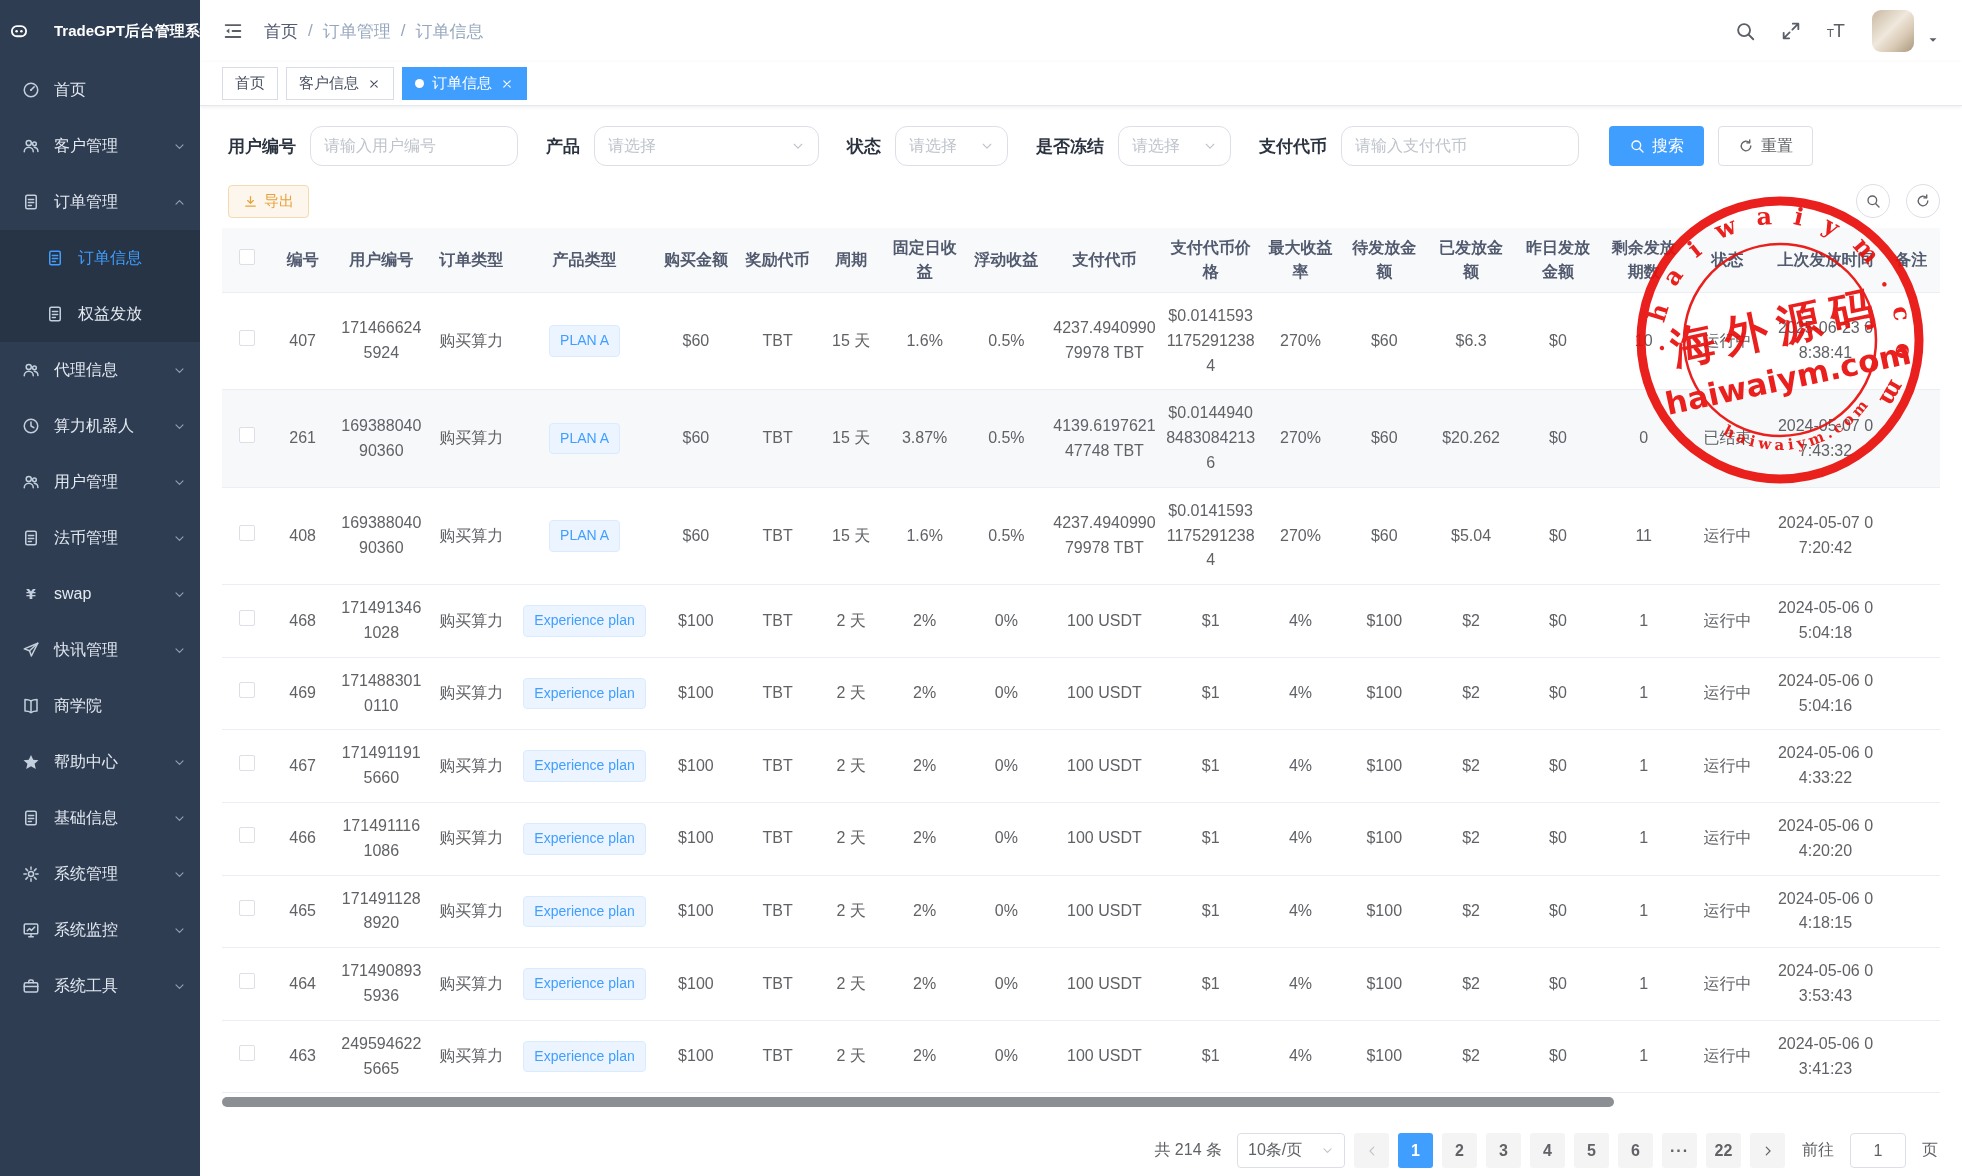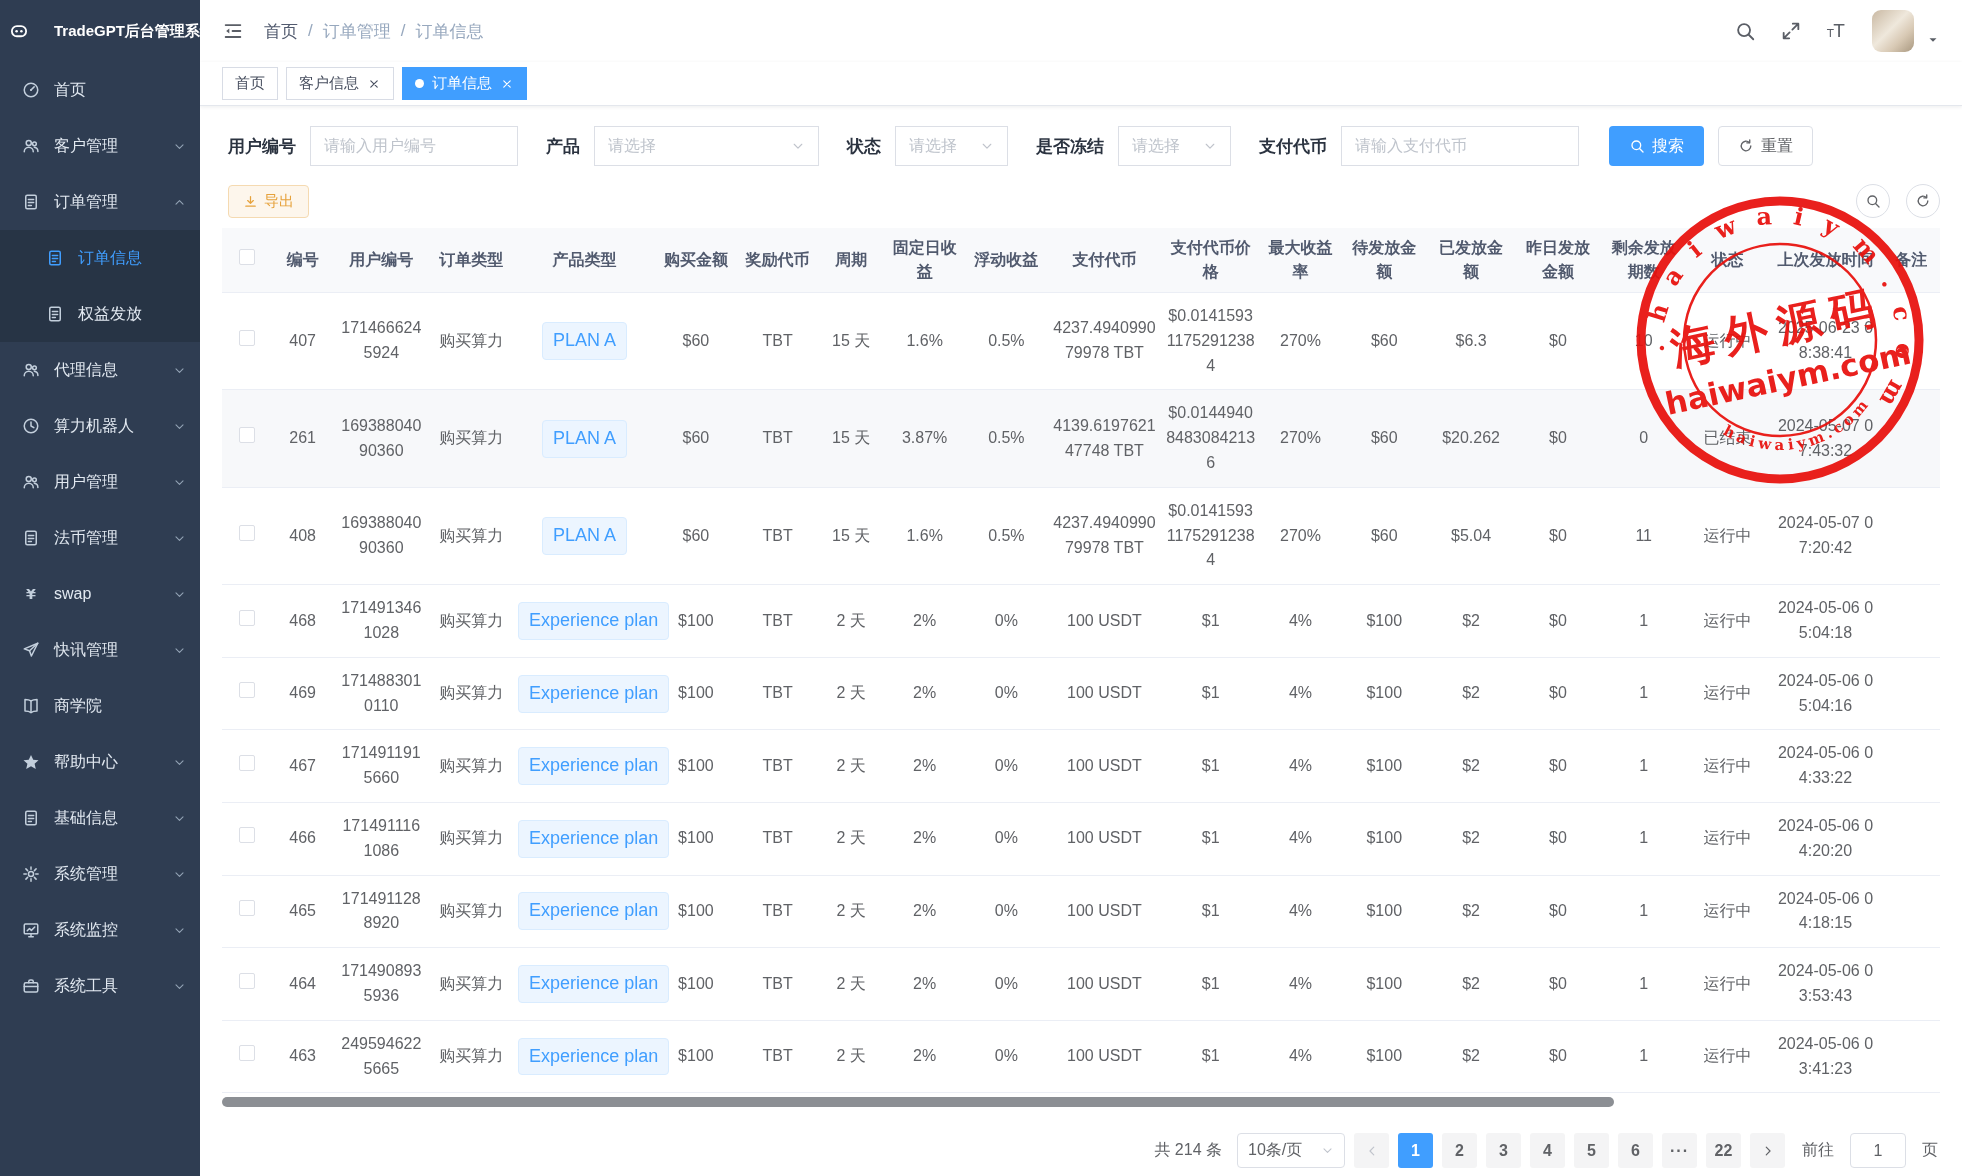--- a/index.html
+++ b/index.html
@@ -38,21 +38,21 @@
 
   .tabbar { height:44px; display:flex; align-items:center; gap:8px; padding:0 22px; border-bottom:1px solid #e4e7ed; box-shadow:0 1px 4px rgba(0,21,41,.08); }
   .tab { height:33px; display:flex; align-items:center; gap:8px; padding:0 12px; border:1px solid #d8dce5; background:#fff; color:#495060; font-size:15px; cursor:pointer; }
   .tab.active { background:#409eff; border-color:#409eff; color:#fff; }
   .tab .dot { width:9px; height:9px; border-radius:50%; background:#fff; }
   .tab .x { width:14px; height:14px; }
 
   
   .filters { display:flex; align-items:center; gap:14px; padding:20px 22px 0 28px; }
   .f-label { font-size:17px; font-weight:bold; color:#2b3340; white-space:nowrap; }
-  .f-input, .f-select { height:40px; border:1px solid #dcdfe6; border-radius:0; background:#fff; display:flex; align-items:center; padding:0 13px; color:#bfc4cc; font-size:16px; }
+  .f-input, .f-select { height:40px; border:1px solid #dcdfe6; border-radius:12px; background:#fff; display:flex; align-items:center; padding:0 13px; color:#bfc4cc; font-size:16px; }
   .f-input input { border:none; outline:none; width:100%; font-size:16px; color:#606266; font-family:inherit; }
   .f-input input::placeholder { color:#bfc4cc; }
   .f-select { justify-content:space-between; cursor:pointer; }
   .f-select .icon { width:14px; height:14px; color:#c0c4cc; }
   .w208{width:208px} .w225{width:225px} .w113{width:113px} .w238{width:238px}
   .gap-lg { margin-left:14px; }
   .btn { height:40px; border-radius:4px; display:flex; align-items:center; gap:7px; padding:0 19px; font-size:16px; cursor:pointer; border:1px solid transparent; white-space:nowrap; }
   .btn .icon { width:16px; height:16px; }
   .btn-search { background:#409eff; color:#fff; margin-left:16px; }
   .btn-reset { background:#fff; color:#606266; border-color:#dcdfe6; }
@@ -65,21 +65,21 @@
   .round-btn { width:34px; height:34px; border-radius:50%; border:1px solid #dcdfe6; display:flex; align-items:center; justify-content:center; color:#606266; cursor:pointer; background:#fff; }
   .round-btn .icon { width:16px; height:16px; }
 
   
   .table-wrap { margin:0 22px; }
   table { width:100%; border-collapse:collapse; table-layout:fixed; }
   thead th { background:#f8f9fb; color:#515a6e; font-weight:bold; font-size:16px; padding:8px 4px; line-height:1.5; text-align:center; word-break:break-all; border-bottom:1px solid #ebeef5; }
   tbody td { border-bottom:1px solid #ebeef5; padding:11px 4px; text-align:center; line-height:1.55; word-break:break-all; font-size:16px; color:#606266; }
   tr.highlight { background:#f7f8fa; }
   .checkbox { width:16px; height:16px; border:1px solid #dcdfe6; border-radius:2px; background:#fff; display:inline-block; cursor:pointer; }
-  .tag { display:inline-block; background:#ecf5ff; border:1px solid #d9ecff; color:#409eff; font-size:18px; padding:4px 10px; border-radius:4px; white-space:nowrap; }
+  .tag { display:inline-block; background:#ecf5ff; border:1px solid #d9ecff; color:#409eff; font-size:14px; padding:4px 10px; border-radius:4px; white-space:nowrap; }
 
   .hscroll { margin:4px 22px 0; height:10px; }
   .hscroll .thumb { width:81%; height:10px; border-radius:5px; background:#8c8f94; cursor:pointer; }
 
   
   .pagination { display:flex; align-items:center; justify-content:flex-end; gap:9px; padding:26px 24px 0; font-size:16px; color:#606266; }
   .pg-total { margin-right:6px; }
   .pg-size { width:108px; height:35px; border:1px solid #dcdfe6; border-radius:4px; display:flex; align-items:center; justify-content:space-between; padding:0 10px; color:#606266; cursor:pointer; }
   .pg-size .icon { width:13px; height:13px; color:#c0c4cc; }
   .page-btn { min-width:35px; height:35px; padding:0 5px; background:#f4f4f5; border-radius:3px; display:flex; align-items:center; justify-content:center; font-weight:bold; color:#606266; cursor:pointer; }

